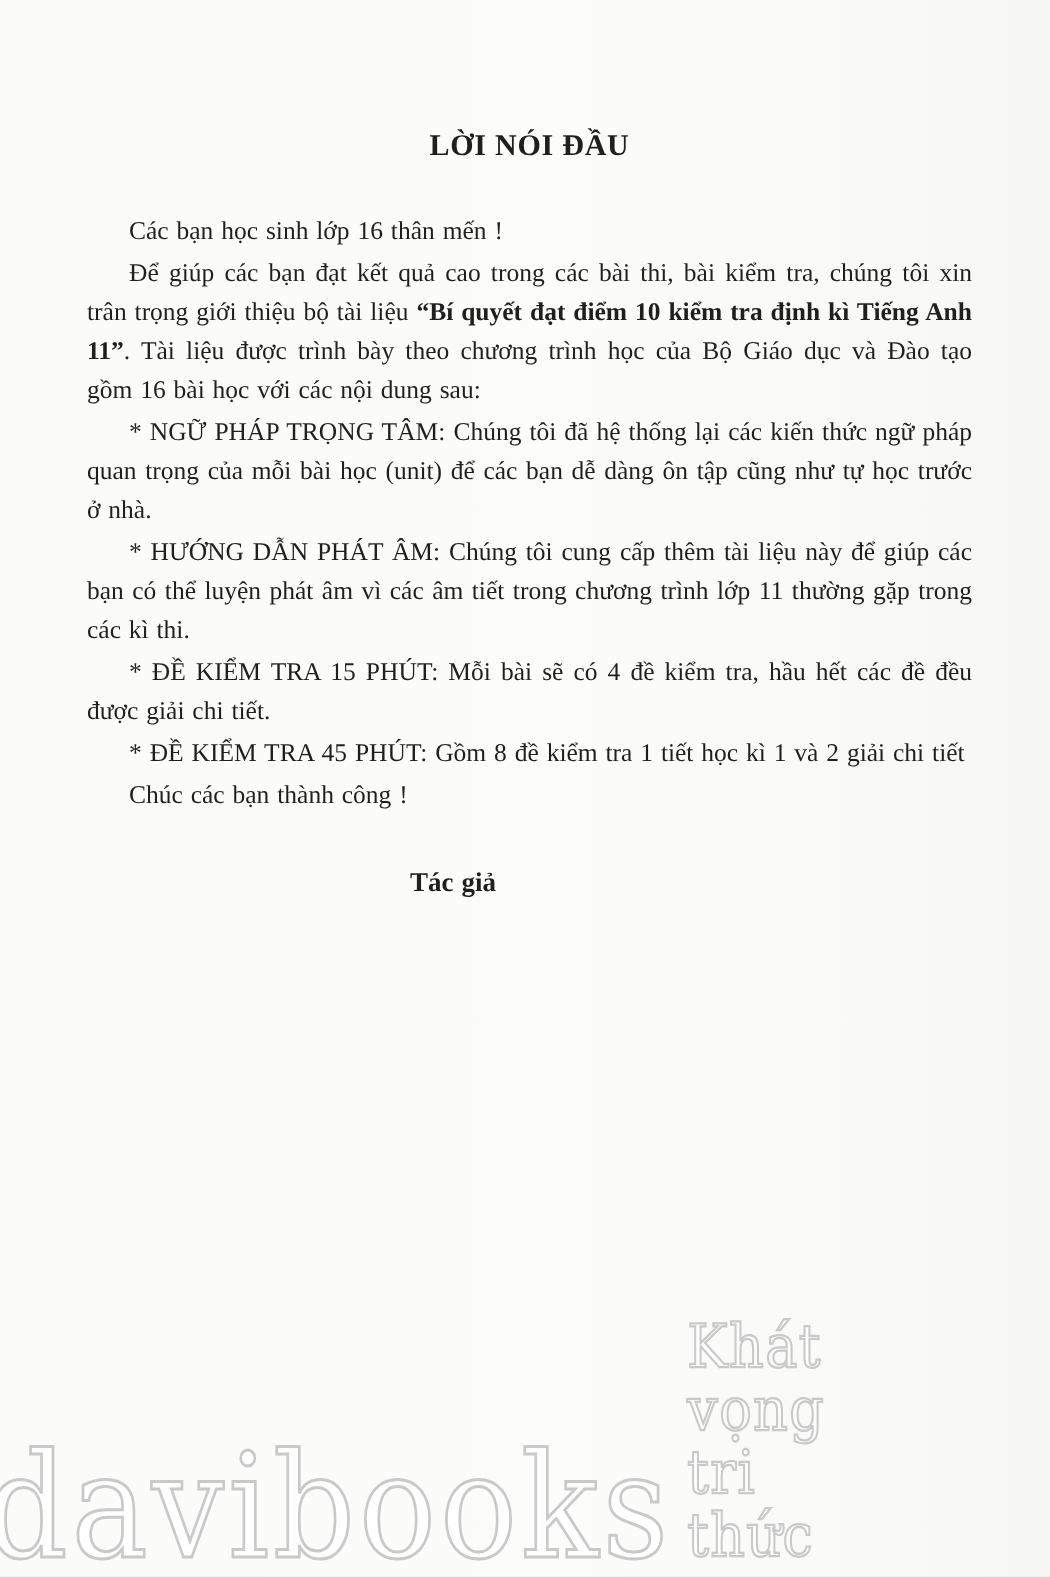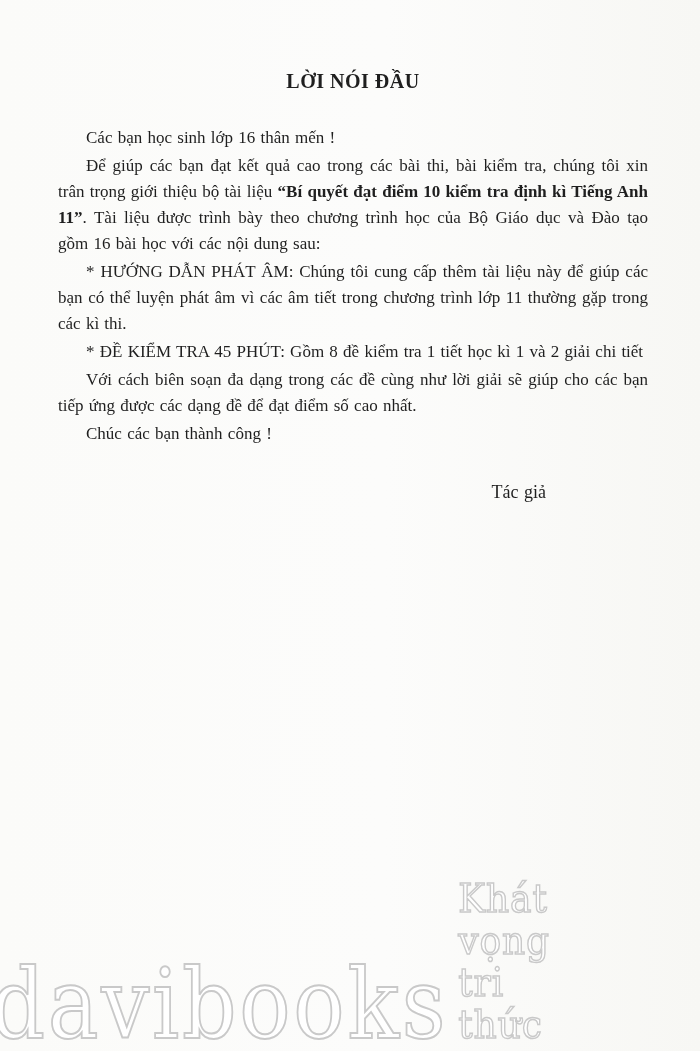--- a/index.html
+++ b/index.html
@@ -12,21 +12,21 @@
     background: linear-gradient(to right, #fbfbf9 0%, #fcfcfb 55%, #f7f7f4 100%);
     font-family: "Liberation Serif", serif;
     color: #1f1f1f;
     overflow: hidden;
   }
 
   .content {
     position: absolute;
     left: 58px;
     right: 52px;
-    top: 0;
+    top: 16px;
   }
 
   .page-title {
     margin: 70px 0 33px 0;
     text-align: center;
     font-size: 20px;
     line-height: 22px;
     font-weight: bold;
     letter-spacing: 0.5px;
   }
@@ -35,24 +35,24 @@
     margin: 2px 0;
     font-size: 17px;
     line-height: 26px;
     text-align: justify;
     text-indent: 28px;
     word-spacing: 1px;
   }
 
   .content p.signature {
     margin-top: 32px;
-    text-align: right;
+    text-align: center;
     padding-right: 102px;
     text-indent: 0;
-    font-weight: normal;
+    font-weight: bold;
     font-size: 18px;
   }
 
   .watermark {
     position: absolute;
     right: 150px;
     bottom: 6px;
     display: flex;
     flex-direction: row;
     align-items: flex-end;
@@ -89,28 +89,29 @@
 
 <div class="page">
   <div class="content">
 
     <h1 class="page-title">LỜI NÓI ĐẦU</h1>
 
     <p>Các bạn học sinh lớp 16 thân mến !</p>
 
     <p><span>Để giúp các bạn đạt kết quả cao trong các bài thi, bài kiểm tra, chúng tôi xin trân trọng giới thiệu bộ tài liệu </span><strong>“Bí quyết đạt điểm 10 kiểm tra định kì Tiếng Anh 11”</strong><span>. Tài liệu được trình bày theo chương trình học của Bộ Giáo dục và Đào tạo gồm 16 bài học với các nội dung sau:</span></p>
 
+    <p>* NGỮ PHÁP TRỌNG TÂM: Chúng tôi đã hệ thống lại các kiến thức ngữ pháp quan trọng của mỗi bài học (unit) để các bạn dễ dàng ôn tập cũng như tự học trước ở nhà.</p>
 
     <p>* HƯỚNG DẪN PHÁT ÂM: Chúng tôi cung cấp thêm tài liệu này để giúp các bạn có thể luyện phát âm vì các âm tiết trong chương trình lớp 11 thường gặp trong các kì thi.</p>
 
+    <p>* ĐỀ KIỂM TRA 15 PHÚT: Mỗi bài sẽ có 4 đề kiểm tra, hầu hết các đề đều được giải chi tiết.</p>
 
     <p>* ĐỀ KIỂM TRA 45 PHÚT: Gồm 8 đề kiểm tra 1 tiết học kì 1 và 2 giải chi tiết</p>
 
 
-    <p>Với cách biên soạn đa dạng trong các đề cùng như lời giải sẽ giúp cho các bạn tiếp ứng được các dạng đề để đạt điểm số cao nhất.</p>
 
 
     <p>Chúc các bạn thành công !</p>
 
     <p class="signature">Tác giả</p>
   </div>
 
   <div class="watermark">
     <span class="wm-brand">davibooks</span>
     <span class="wm-slogan">Khát vọng tri thức</span>

